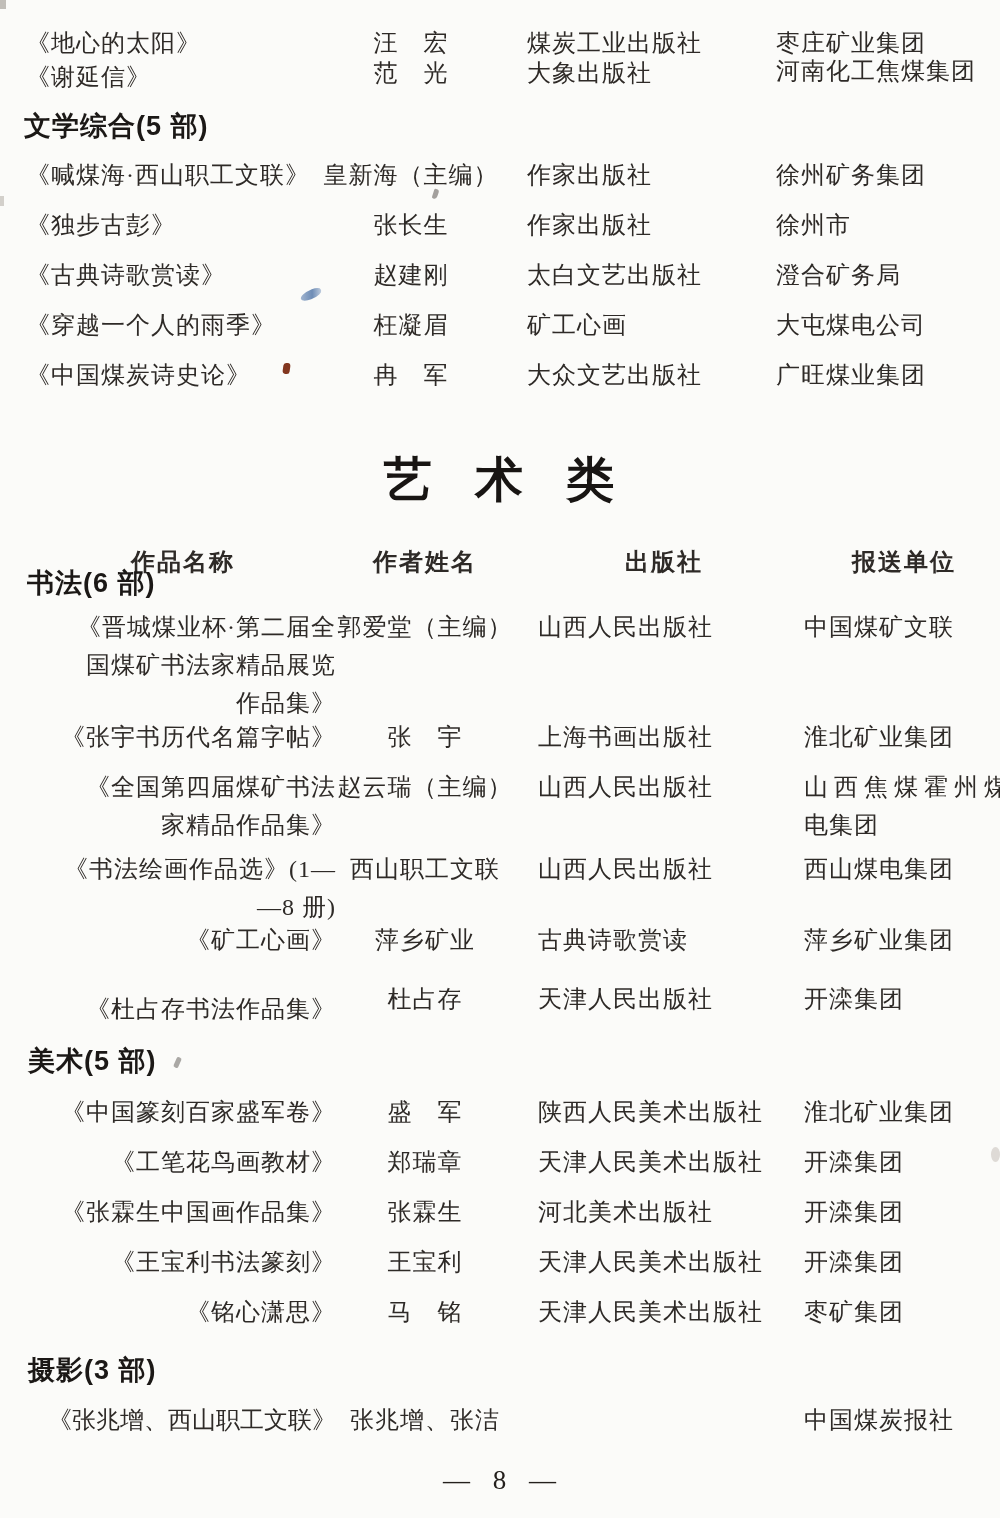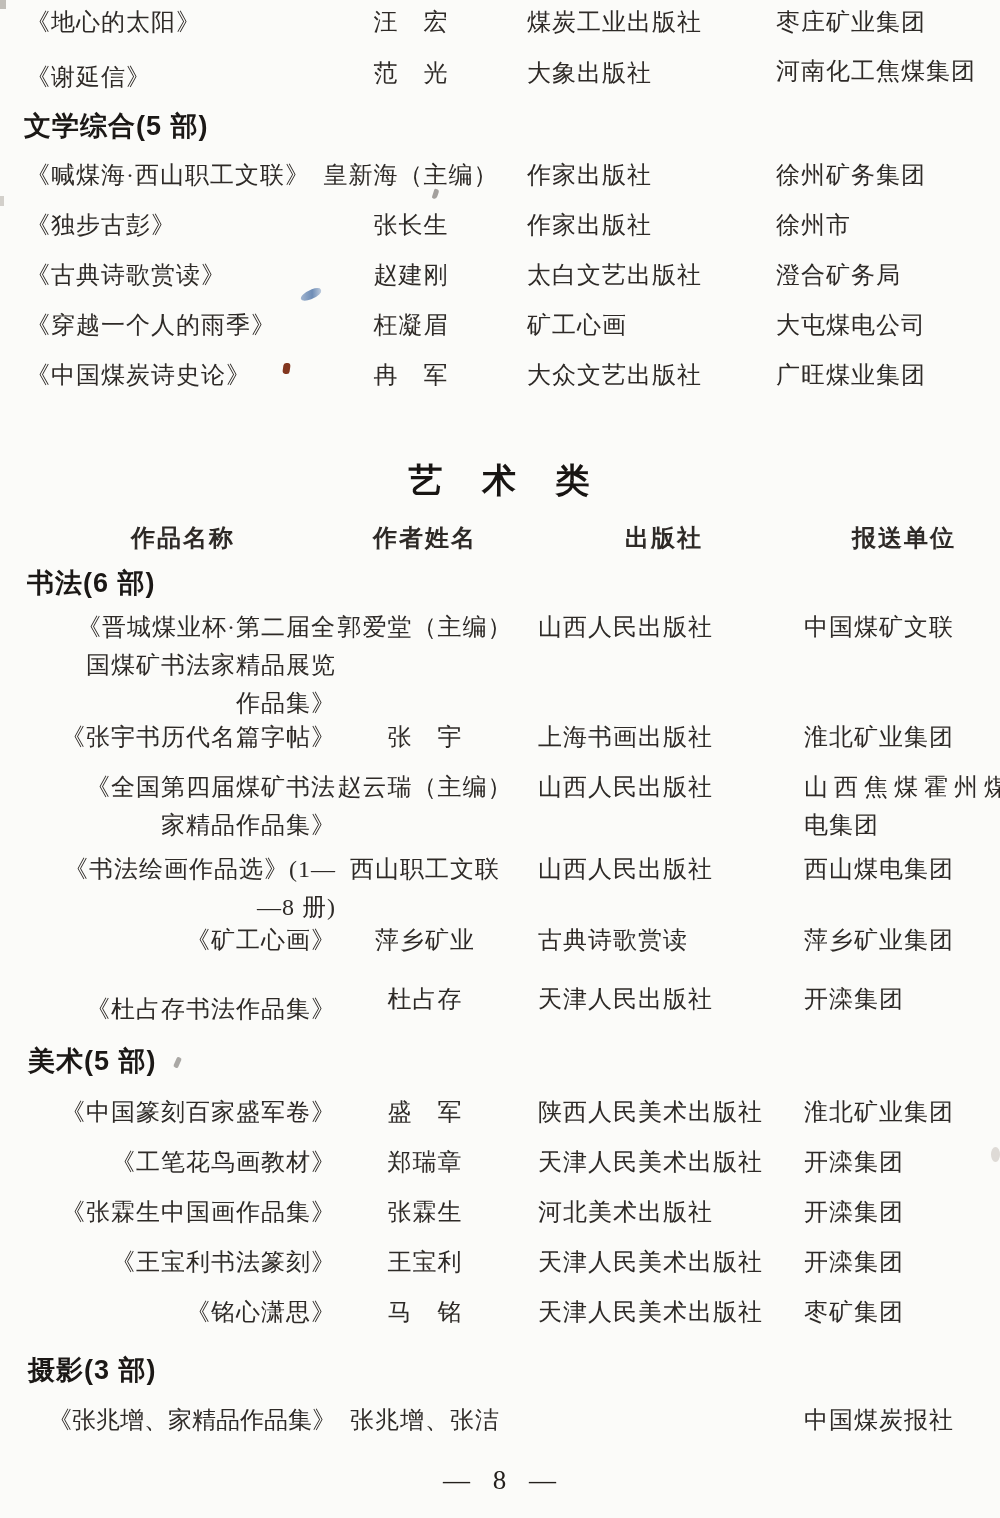--- a/index.html
+++ b/index.html
@@ -18,36 +18,36 @@
   .lit .c1{left:26px;width:300px;}
   .lit .c2{left:316px;width:190px;text-align:center;}
   .lit .c3{left:527px;width:252px;}
   .lit .c4{left:776px;width:214px;}
   
   .art .c1{left:30px;width:306px;text-align:right;}
   .art .c2{left:330px;width:190px;text-align:center;}
   .art .c3{left:538px;width:252px;}
   .art .c4{left:804px;width:200px;}
   
-  .cols .cell{font-weight:bold;letter-spacing:2px;}
+  .cols .cell{font-weight:bold;letter-spacing:2px;margin-top:24px;}
   .cols .c1{text-align:center;}
   .cols .c3{text-align:center;}
   .cols .c4{text-align:center;}
   
   .sec{
     position:absolute;
     font-family:"Liberation Sans",sans-serif;
     font-weight:bold;font-size:27px;line-height:34px;
     color:#1b1816;letter-spacing:1px;white-space:pre;
   }
   
   .category-title{
     position:absolute;left:0;width:1000px;text-align:center;
     font-family:"Liberation Sans",sans-serif;
-    font-weight:bold;font-size:34px;line-height:48px;
+    font-weight:bold;font-size:48px;line-height:48px;
     color:#181513;word-spacing:26px;letter-spacing:2px;
   }
   
   .spread::first-line{letter-spacing:6px;}
   
   .lift{transform:translateY(-10px);}
   
   .pagenum{
     position:absolute;left:0;width:1000px;text-align:center;
     font-size:27px;line-height:34px;color:#24201d;
@@ -62,21 +62,21 @@
   .gray-tick{left:175px;top:1057px;width:5px;height:11px;border-radius:2px;background:#8f8c88;transform:rotate(24deg);opacity:.75;}
   .edge-mark-top{left:0;top:0;width:6px;height:9px;background:#b3afa9;opacity:.8;}
   .edge-mark-left{left:0;top:196px;width:4px;height:10px;background:#c9c5bf;opacity:.8;}
   .edge-smudge{left:991px;top:1147px;width:9px;height:15px;border-radius:50%;background:#dad6d1;opacity:.9;}
 </style>
 </head>
 <body>
 
 <div class="page">
 
-  <div class="row lit" style="top:3px">
+  <div class="row lit" style="top:24px">
     <div class="cell c1">《地心的太阳》</div>
     <div class="cell c2">汪　宏</div>
     <div class="cell c3">煤炭工业出版社</div>
     <div class="cell c4">枣庄矿业集团</div>
   </div>
   <div class="row lit" style="top:58px">
     <div class="cell c1">《谢延信》</div>
     <div class="cell c2" style="transform:translateY(-4px)">范　光</div>
     <div class="cell c3" style="transform:translateY(-4px)">大象出版社</div>
     <div class="cell c4" style="transform:translateY(-6px)">河南化工焦煤集团</div>
@@ -197,21 +197,21 @@
   <div class="row art" style="top:1293px">
     <div class="cell c1">《铭心潇思》</div>
     <div class="cell c2">马　铭</div>
     <div class="cell c3">天津人民美术出版社</div>
     <div class="cell c4">枣矿集团</div>
   </div>
 
   <div class="sec" style="left:28px;top:1353px">摄影(3 部)</div>
 
   <div class="row art" style="top:1401px">
-    <div class="cell c1" style="letter-spacing:0">《张兆增、家精品作品集》</div>
+    <div class="cell c1" style="letter-spacing:0">《张兆增、西山职工文联》</div>
     <div class="cell c2">张兆增、张洁</div>
     <div class="cell c4">中国煤炭报社</div>
   </div>
 
   <div class="pagenum" style="top:1463px">— 8 —</div>
 
   <div class="artifact blue-speck"></div>
   <div class="artifact red-dot"></div>
   <div class="artifact gray-comma"></div>
   <div class="artifact gray-tick"></div>

